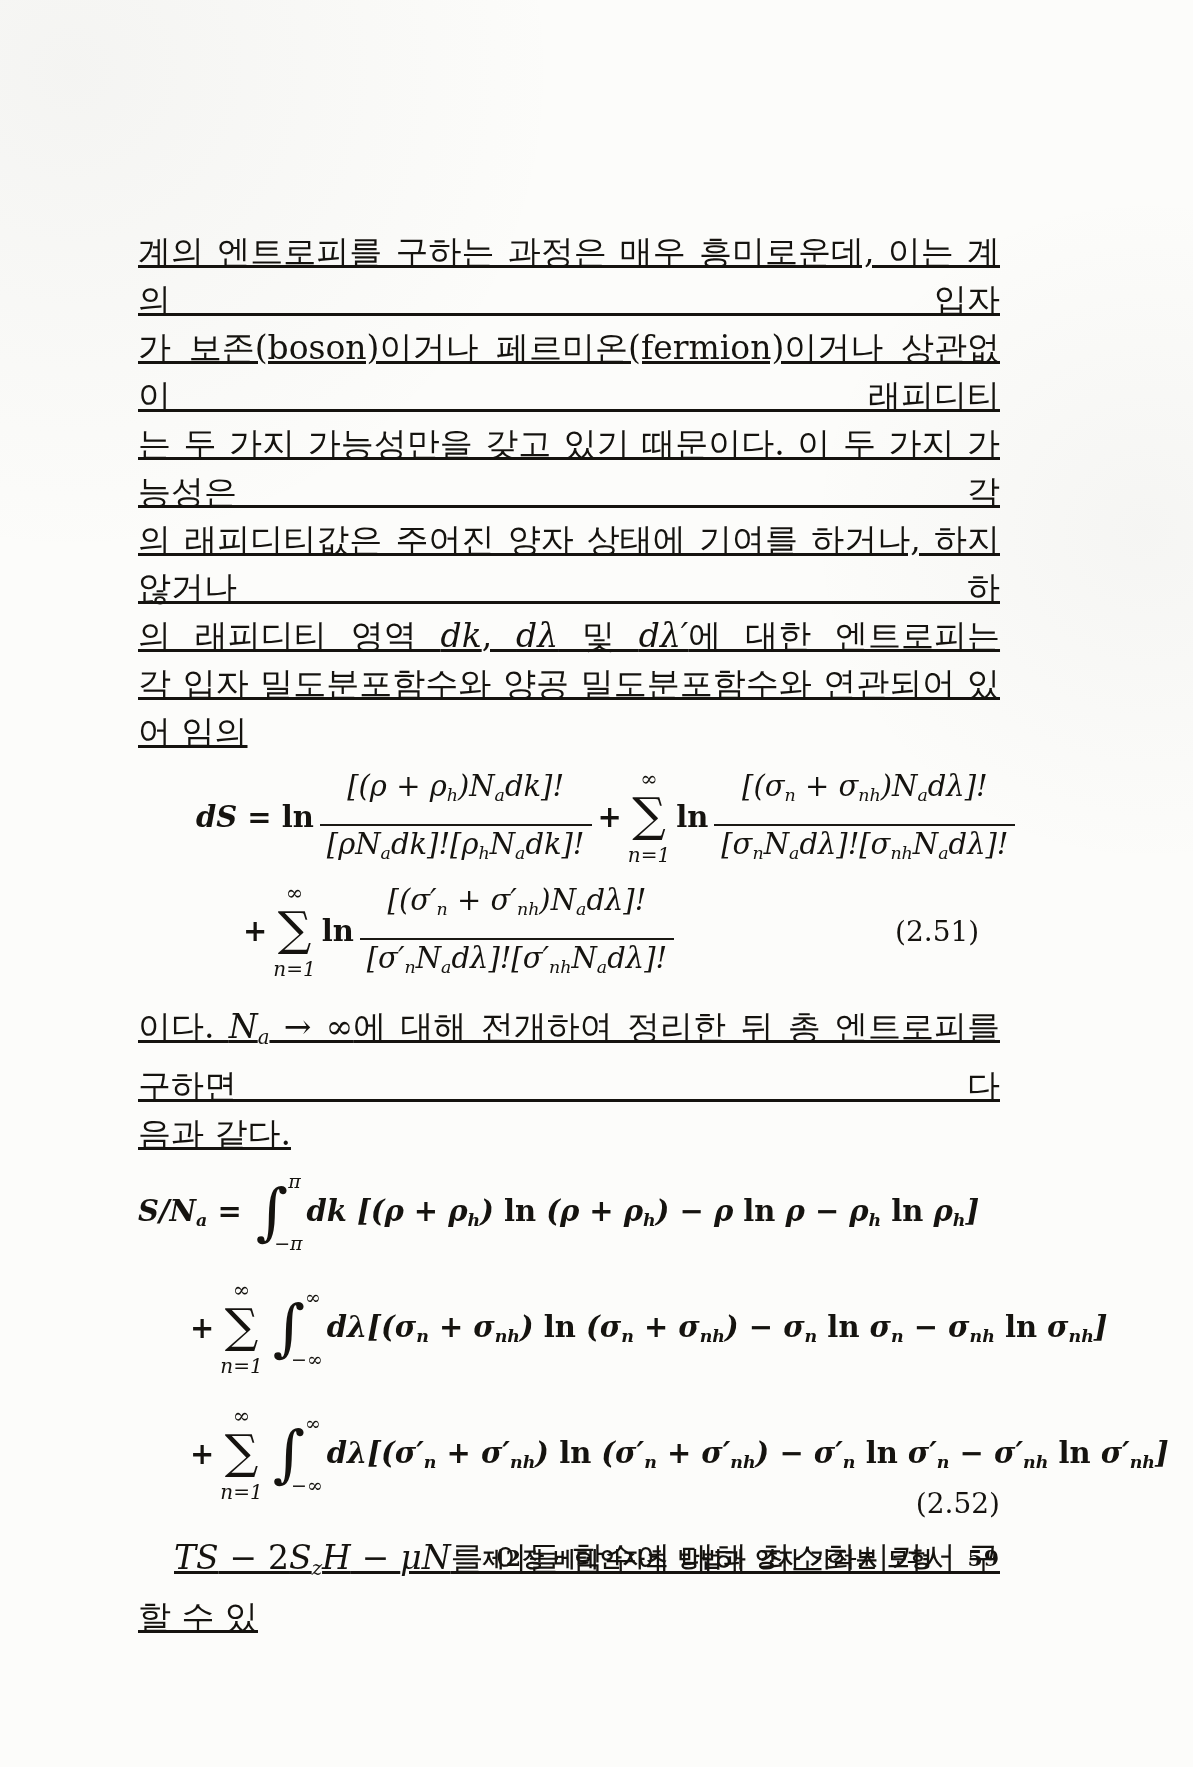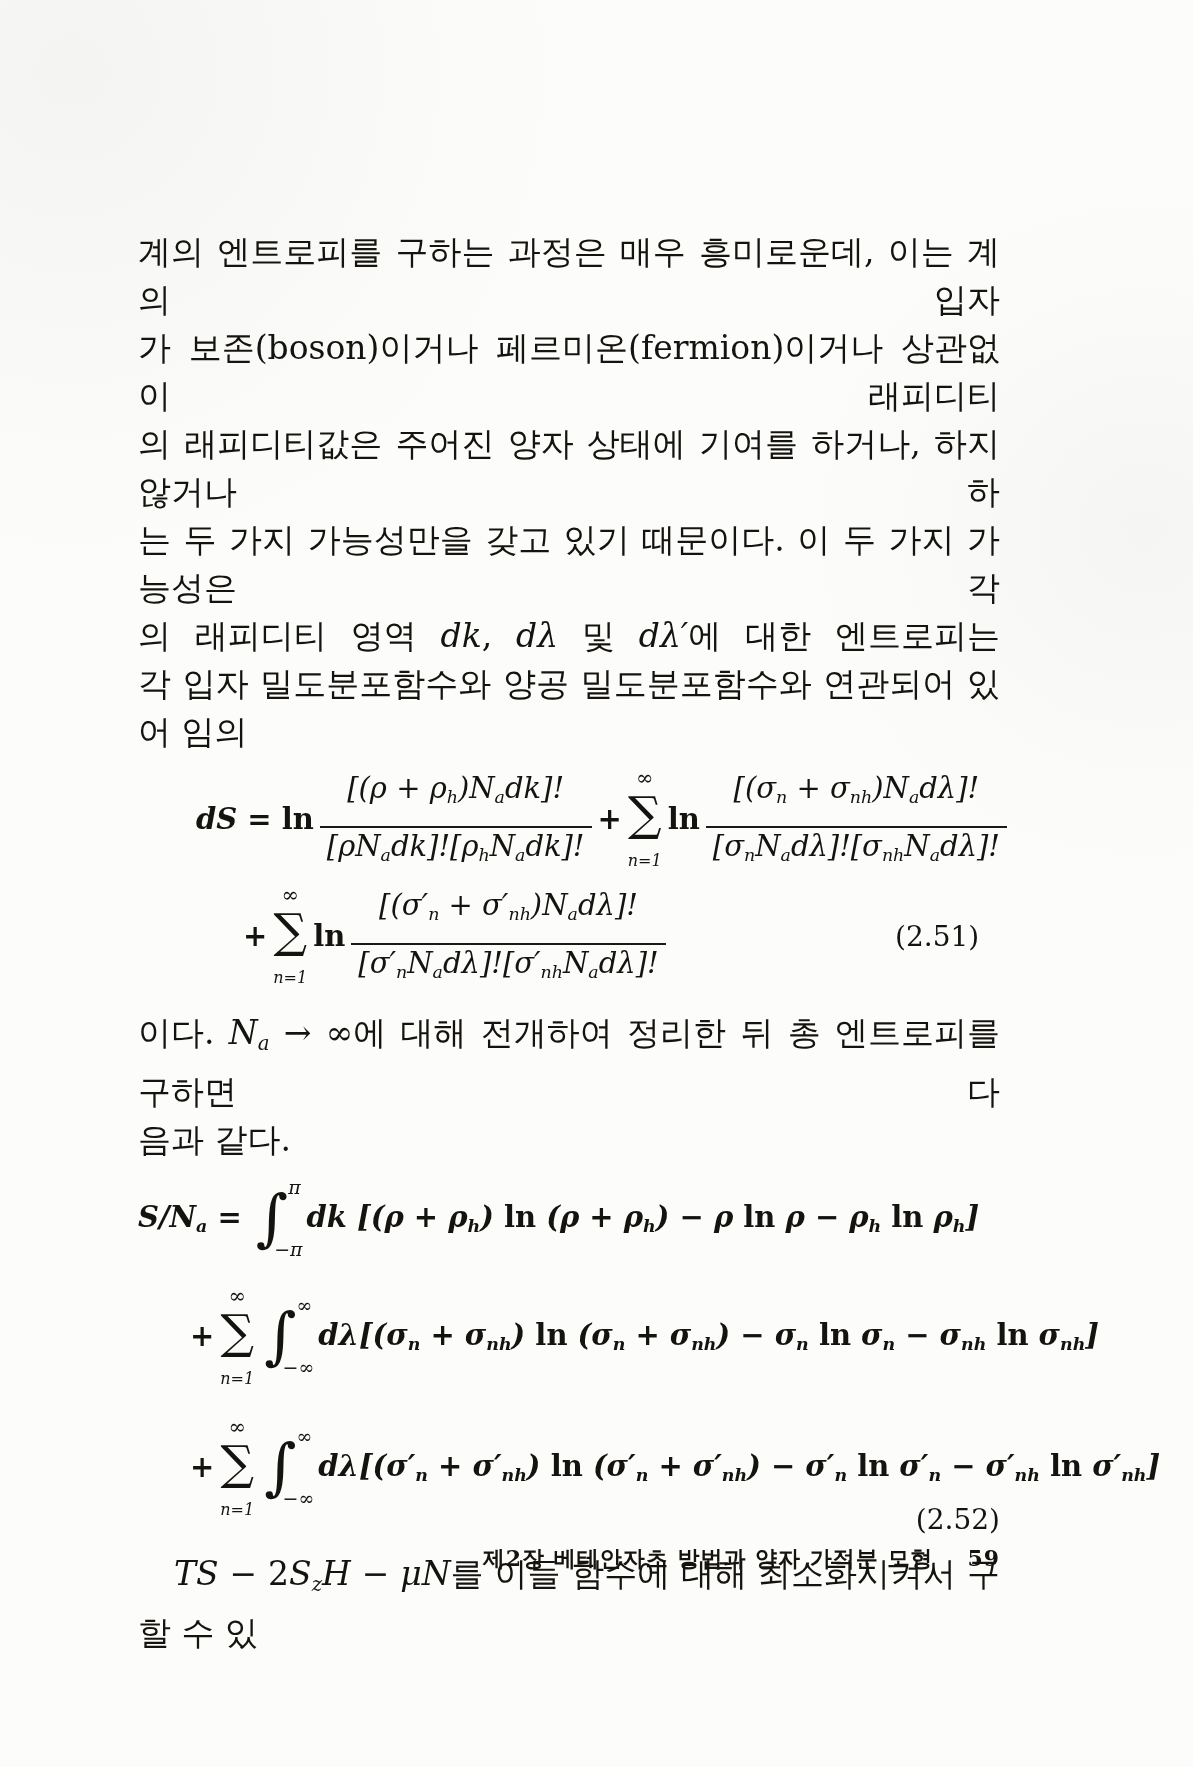--- a/index.html
+++ b/index.html
@@ -16,20 +16,21 @@
       #fcfcfa;
     color:#15130f;
   }
   .content{position:absolute;left:138px;top:228px;width:862px;}
   
   .para{font-size:33px;}
   .para .line{
     line-height:48px;
     text-align:justify;text-align-last:justify;
     white-space:normal;
+    text-decoration:underline;
   }
   .para .line:last-child{text-align-last:auto;}
   .para-indent .line:first-child{text-indent:36px;}
   .p2{margin-top:23px;}
   .p3{margin-top:8px;}
   
   .s-k{font-style:normal;}
   .s-i{font-style:italic;}
   .s-r{font-style:normal;}
   .s-sub{font-style:italic;font-size:0.6em;vertical-align:-0.3em;}
@@ -49,21 +50,21 @@
   .frac{
     display:inline-flex;flex-direction:column;align-items:center;
     vertical-align:middle;margin:0 6px;line-height:1.22;gap:17px;
   }
   .fnum,.fden{padding:1px 7px;white-space:pre;}
   .fden{border-top:2.5px solid #1b1914;}
   
   .sum{display:inline-flex;flex-direction:column;align-items:center;line-height:1;margin:0 6px;}
   .sum-top{font-size:21px;margin-bottom:1px;}
   .sum-sym{font-size:47px;}
-  .sum-bot{font-size:16px;font-style:italic;margin-top:16px;}
+  .sum-bot{font-size:20px;font-style:italic;margin-top:7px;}
   
   .int{display:inline-flex;align-items:center;height:88px;margin:0 4px;}
   .int-sign{font-size:62px;line-height:1;}
   .int-lims{
     display:inline-flex;flex-direction:column;justify-content:space-between;
     height:84px;font-size:19px;font-style:italic;padding:1px 0;
   }
   .int-bot{margin-left:-14px;}
   
   .footer{
@@ -74,22 +75,22 @@
 </style>
 </head>
 <body>
 
 <div class="page">
   <div class="content">
 
     <div class="para">
         <div class="line"><span class="s-k">계의 엔트로피를 구하는 과정은 매우 흥미로운데, 이는 계의 입자</span></div>
         <div class="line"><span class="s-k">가 보존(boson)이거나 페르미온(fermion)이거나 상관없이 래피디티</span></div>
+        <div class="line"><span class="s-k">는 두 가지 가능성만을 갖고 있기 때문이다. 이 두 가지 가능성은 각</span></div>
         <div class="line"><span class="s-k">의 래피디티값은 주어진 양자 상태에 기여를 하거나, 하지 않거나 하</span></div>
-        <div class="line"><span class="s-k">는 두 가지 가능성만을 갖고 있기 때문이다. 이 두 가지 가능성은 각</span></div>
         <div class="line"><span class="s-k">의 래피디티 영역 </span><span class="s-i">dk</span><span class="s-k">, </span><span class="s-i">dλ</span><span class="s-k"> 및 </span><span class="s-i">dλ′</span><span class="s-k">에 대한 엔트로피는</span></div>
         <div class="line"><span class="s-k">각 입자 밀도분포함수와 양공 밀도분포함수와 연관되어 있어 임의</span></div>
       </div>
 
     <div class="mrow eq251l1">
         <span class="run"><span class="s-i">dS</span><span class="s-i"> = </span><span class="s-r">ln</span></span>
         <span class="frac">
           <span class="fnum"><span class="s-i">[(ρ + ρ</span><span class="s-sub">h</span><span class="s-i">)N</span><span class="s-sub">a</span><span class="s-i">dk]!</span></span>
           <span class="fden"><span class="s-i">[ρN</span><span class="s-sub">a</span><span class="s-i">dk]![ρ</span><span class="s-sub">h</span><span class="s-i">N</span><span class="s-sub">a</span><span class="s-i">dk]!</span></span>
         </span>

